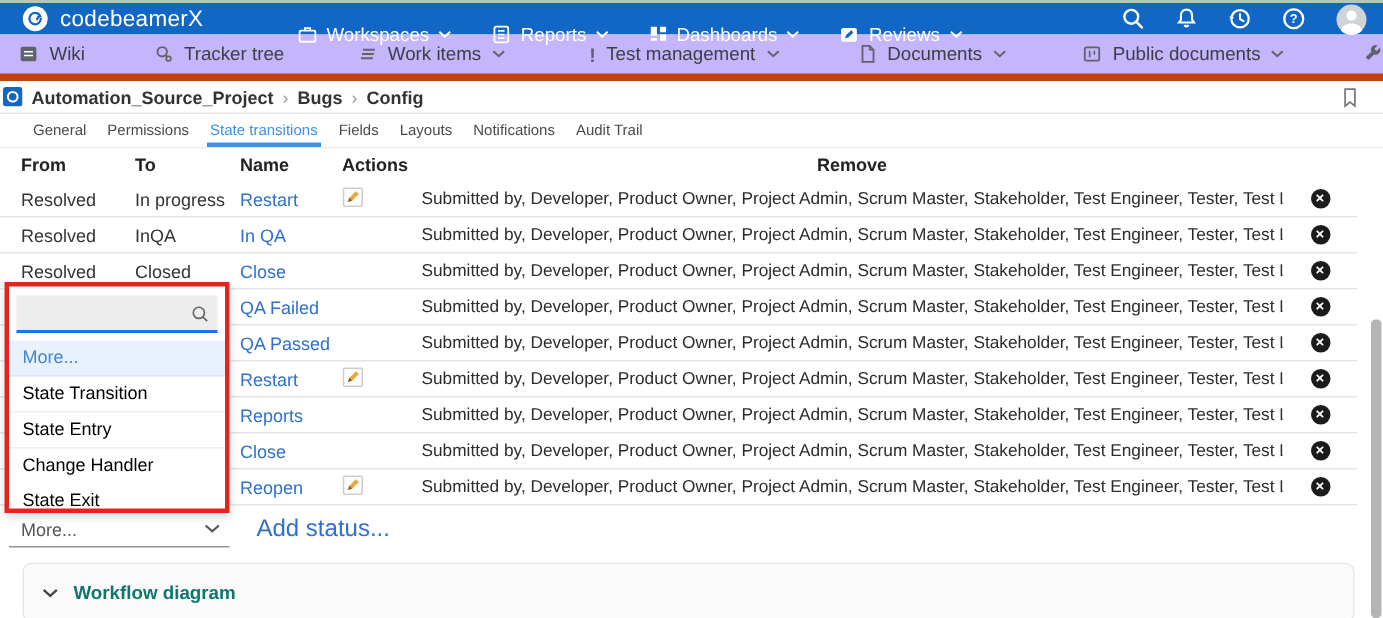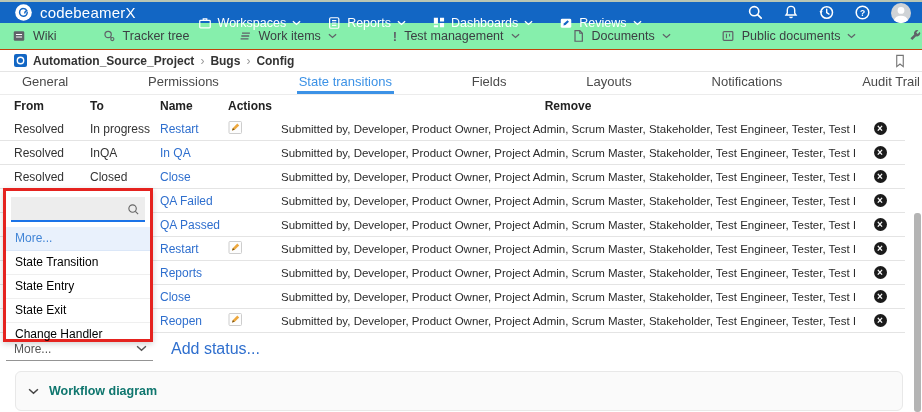--- a/index.html
+++ b/index.html
@@ -7,29 +7,29 @@
   .topstrip{height:2px;background:#b9c6b4;}
   
   .navbar{height:21px;background:#1266c4;display:flex;align-items:center;color:#fff;}
   .brand{display:flex;align-items:center;gap:7px;padding-left:14px;}
   .brand-name{font-size:15px;font-weight:500;letter-spacing:.2px;}
   .nav-menus{display:flex;align-items:center;margin-left:62px;gap:26px;}
   .nav-item{display:flex;align-items:center;gap:6px;font-size:12.5px;font-weight:500;cursor:pointer;margin-top:20px;}
   .nav-right{margin-left:auto;display:flex;align-items:center;gap:19px;padding-right:10px;}
   .nav-right .icon-btn{display:flex;align-items:center;cursor:pointer;}
   
-  .toolbar{height:26px;background:#86efac;border-bottom:1px solid #c2410c;display:flex;align-items:center;font-size:12.5px;color:#3c4043;}
+  .toolbar{height:26px;background:#c4b5fd;border-bottom:5px solid #c2410c;display:flex;align-items:center;font-size:12.5px;color:#3c4043;}
   .tb-item{display:flex;align-items:center;gap:7px;cursor:pointer;white-space:nowrap;}
   .excl{font-weight:bold;font-size:13px;color:#5f6368;}
   
-  .breadcrumb{height:21px;border-bottom:1px solid #e5e5e5;display:flex;align-items:center;padding-left:14px;font-size:12px;font-weight:bold;color:#333;gap:6px;}
+  .breadcrumb{height:21px;border-bottom:1px solid #e5e5e5;display:flex;align-items:center;padding-left:2px;font-size:12px;font-weight:bold;color:#333;gap:6px;}
   .crumb-sep{color:#9a9a9a;font-weight:normal;}
   .bm{margin-left:auto;padding-right:16px;display:flex;align-items:center;cursor:pointer;}
   
-  .tabs{height:22px;border-bottom:1px solid #ececec;display:flex;align-items:flex-end;padding-left:20px;gap:26px;font-size:13px;color:#4a4a4a;justify-content:space-between;}
+  .tabs{height:22px;border-bottom:1px solid #ececec;display:flex;align-items:flex-end;padding-left:20px;gap:10px;font-size:10px;color:#4a4a4a;}
   .tab{padding:3px 2px 5px;cursor:pointer;white-space:nowrap;}
   .tab.active{color:#3c92e6;border-bottom:3px solid #3c92e6;padding-bottom:2px;}
   
   .tbl{width:905px;}
   .trow{display:grid;grid-template-columns:76px 70px 68px 53px 1fr 50px;align-items:center;height:23px;border-bottom:1px solid #e4e4e4;padding-left:14px;font-size:12px;color:#333;}
   .thead{height:22px;font-weight:bold;color:#222;border-bottom:none;}
   .thead .c-rem{justify-self:center;}
   .cell{white-space:nowrap;overflow:hidden;}
   .name-link{color:#2f6fce;cursor:pointer;}
   .perm{font-size:11.5px;color:#2b2b2b;}
@@ -390,22 +390,22 @@
         <svg width="13" height="13" viewBox="0 0 14 14">
           <circle cx="6" cy="6" r="4" fill="none" stroke="#666" stroke-width="1.2"></circle>
           <path d="M9 9l3 3" stroke="#666" stroke-width="1.2"></path>
         </svg>
       </span>
   </div>
   <div class="dd-list">
     <div class="dd-item selected">More...</div>
     <div class="dd-item">State Transition</div>
     <div class="dd-item">State Entry</div>
+    <div class="dd-item" style="border-bottom:none">Change Handler</div>
     <div class="dd-item">State Exit</div>
-    <div class="dd-item" style="border-bottom:none">Change Handler</div>
   </div>
 </div>
 
 <div class="footer-row">
   <div class="more-select">
     <span>More...</span>
     <span class="chev">
         <svg width="11" height="7" viewBox="0 0 10 6">
           <polyline points="1,1 5,4.6 9,1" fill="none" stroke="#555" stroke-width="1.3"></polyline>
         </svg>

